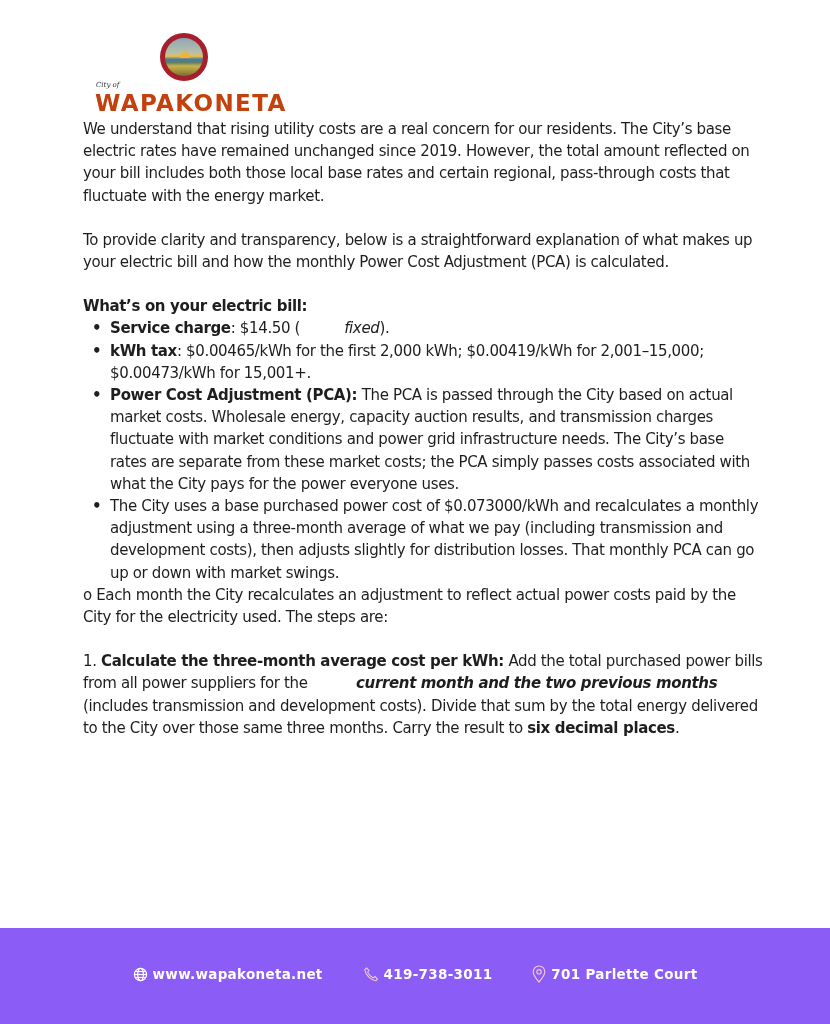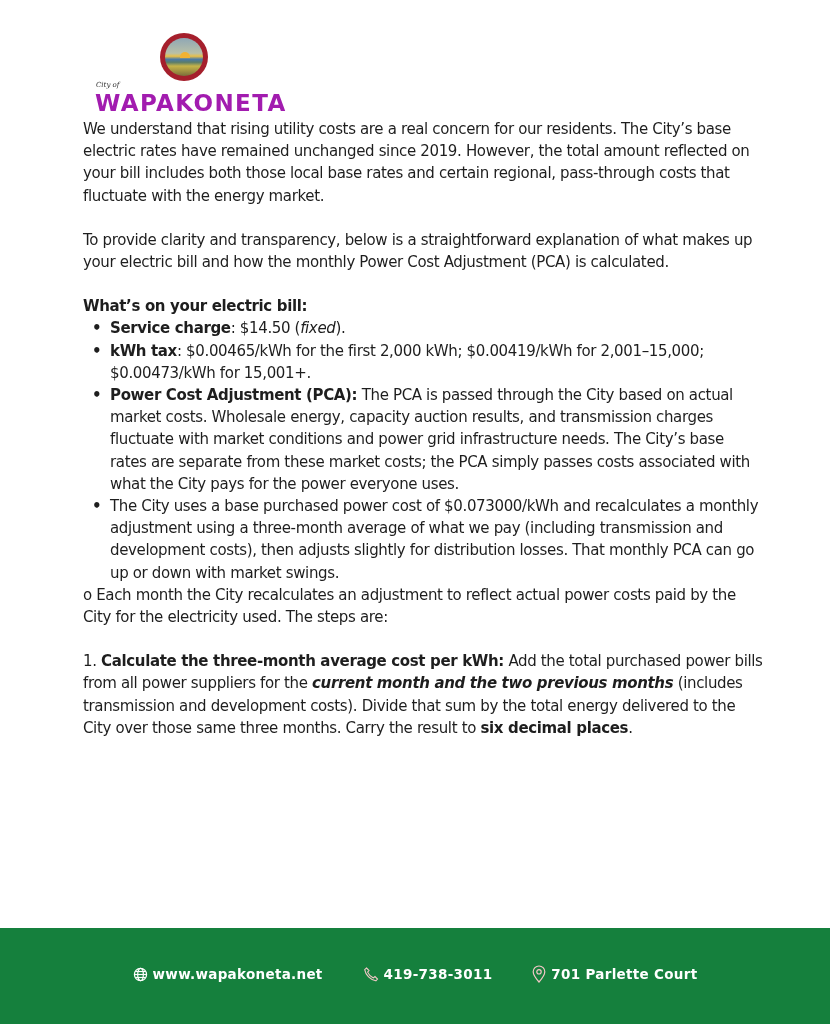--- a/index.html
+++ b/index.html
@@ -6,32 +6,32 @@
     html, body { width: 830px; height: 1024px; background: #ffffff; overflow: hidden; }
     body { position: relative; font-family: "DejaVu Sans", sans-serif; color: #1e1e1e; }
 
     .header { position: absolute; left: 82px; top: 33px; display: flex; align-items: center; flex-direction: column; }
     .seal { width: 48px; height: 48px; border-radius: 50%; background: #a51f2c; position: relative; overflow: hidden; flex: 0 0 48px; }
     .seal .inner { position: absolute; left: 5px; top: 5px; width: 38px; height: 38px; border-radius: 50%; overflow: hidden;
       background: linear-gradient(to bottom, #8fa7b5 0%, #b8c0a8 40%, #e8c04a 48%, #4a7aa8 56%, #5b7d6a 64%, #c6b449 74%, #7a6e3a 100%); }
     .seal .sun { position: absolute; left: 15px; top: 14px; width: 10px; height: 6px; border-radius: 10px 10px 0 0; background: #f2b233; }
     .brand { margin-left: 13px; display: flex; flex-direction: column; }
     .brand-small { font-family: "DejaVu Serif", serif; font-style: italic; font-size: 7px; color: #333; line-height: 9px; margin-left: 1px; }
-    .brand-big { font-family: "DejaVu Sans", sans-serif; font-weight: bold; font-size: 23px; letter-spacing: 1.4px; color: #a21caf; line-height: 26px; }
+    .brand-big { font-family: "DejaVu Sans", sans-serif; font-weight: bold; font-size: 23px; letter-spacing: 1.4px; color: #c2410c; line-height: 26px; }
 
     .content { position: absolute; left: 83px; top: 118px; width: 680px; font-size: 15px; line-height: 22.2px; letter-spacing: -0.35px; }
     .content p { margin: 0; }
     .gap { height: 22px; }
     .b { font-weight: bold; }
-    .i { font-style: italic; }
+    .i { font-style: italic; margin-left: 44px; }
     ul.bullets { list-style: none; margin: 0; padding: 0; }
     ul.bullets li { position: relative; padding-left: 27px; }
     ul.bullets li::before { content: "\2022"; position: absolute; left: 9px; top: 0; font-weight: bold; }
 
-    .footer { position: absolute; left: 0; top: 928px; width: 830px; height: 96px; background: #15803d; }
+    .footer { position: absolute; left: 0; top: 928px; width: 830px; height: 96px; background: #8b5cf6; }
     .footer-items { position: absolute; left: 0; right: 0; top: 37px; display: flex; justify-content: center; align-items: center; color: #ffffff; font-weight: bold; font-size: 13.5px; letter-spacing: 0.3px; }
     .f-item { display: flex; align-items: center; margin: 0 20px; }
     .f-item svg { margin-right: 5px; }
   </style>
 </head>
 <body>
 
 <div class="header">
   <div class="seal">
     <div class="inner">

